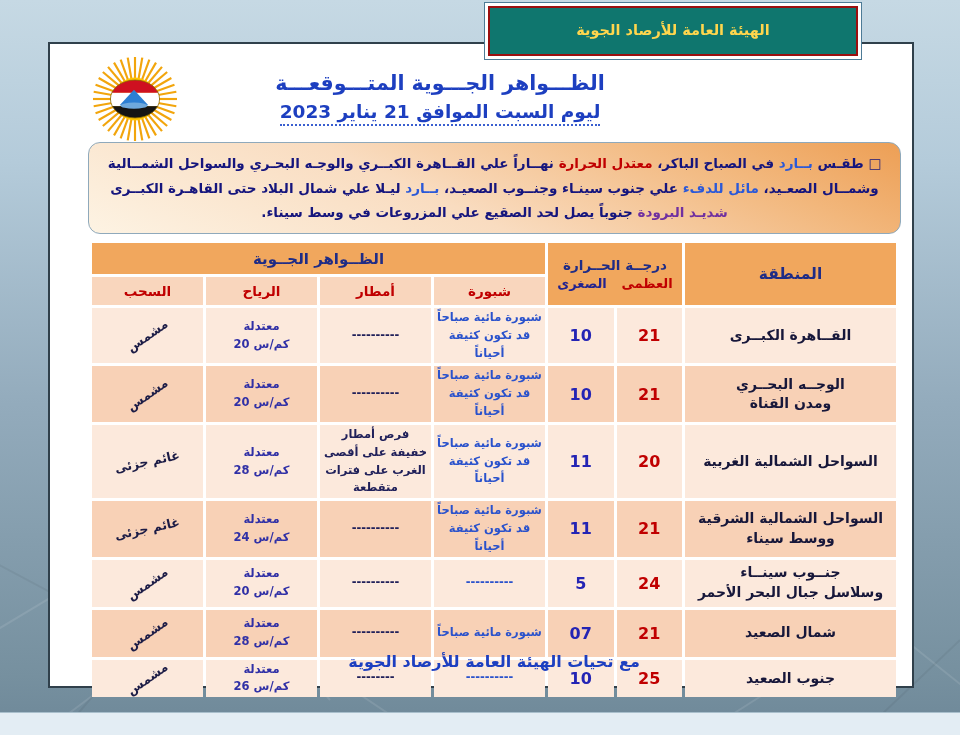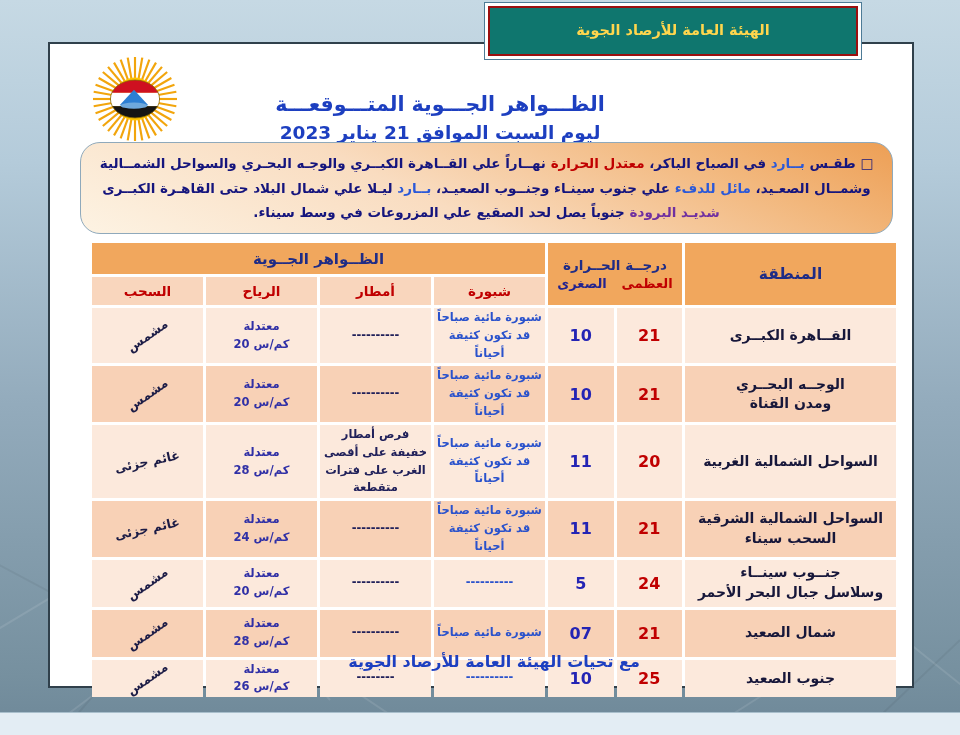--- a/index.html
+++ b/index.html
@@ -26,27 +26,27 @@
     height:100%;background:#0f766e;border:2px solid #9b0f0f;box-sizing:border-box;
     display:flex;flex-direction:column;align-items:center;justify-content:center;
     direction:rtl;
   }
   .authority-box .l1{color:#ffd64d;font-weight:bold;font-size:14.5px;line-height:1.45;}
   .authority-box .l2{color:#ffd64d;font-weight:bold;font-size:13.5px;line-height:1.3;}
   
   .logo{position:absolute;left:92px;top:56px;width:86px;height:86px;}
   
   .title-block{position:absolute;left:170px;top:70px;width:540px;text-align:center;direction:rtl;}
-  .title-block .t1{color:#1d3fc0;font-weight:bold;font-size:20.5px;line-height:1.3;margin-top:21px;}
+  .title-block .t1{color:#1d3fc0;font-weight:bold;font-size:20.5px;line-height:1.3;}
   .title-block .t2{display:inline-block;color:#1d3fc0;font-weight:bold;font-size:18.5px;
     margin-top:4px;border-bottom:2px dotted #3a5fd0;padding-bottom:2px;}
   
   .notice{
-    position:absolute;left:80px;top:142px;width:813px;height:92px;box-sizing:border-box;
-    border-radius:20px;border:1px solid #8fa9bb;
+    position:absolute;left:88px;top:142px;width:813px;height:92px;box-sizing:border-box;
+    border-radius:12px;border:1px solid #8fa9bb;
     background:linear-gradient(205deg,#ed9f55 0%,#f2b77c 22%,#f9dcc0 58%,#fdf3e3 100%);
     display:flex;align-items:center;padding:4px 12px;
   }
   .notice-text{width:100%;direction:rtl;text-align:center;font-weight:bold;
     font-size:13.5px;line-height:1.85;color:#15157d;}
   
   .table-wrap{position:absolute;left:89px;top:240px;width:810px;}
   table{width:100%;border-collapse:separate;border-spacing:3px;direction:rtl;table-layout:fixed;}
   th,td{text-align:center;vertical-align:middle;font-weight:bold;padding:1px 2px;box-sizing:border-box;}
   th.orange{background:#f1a75d;color:#1f2c86;}
@@ -216,21 +216,21 @@
           <td class="rain">فرص أمطار خفيفة على أقصى
 الغرب على فترات متقطعة</td>
           <td class="wind">
             <div>معتدلة</div>
             <div dir="ltr">28 كم/س</div>
           </td>
           <td class="clouds"><span class="tilt" style="transform: rotate(-12deg);">غائم جزئى</span></td>
         </tr>
         <tr class="dark" style="height: 47px;">
           <td class="region">السواحل الشمالية الشرقية
-السحب سيناء</td>
+ووسط سيناء</td>
           <td class="tmax">21</td>
           <td class="tmin">11</td>
           <td class="fog">شبورة مائية صباحاً
 قد تكون كثيفة أحياناً</td>
           <td class="rain">----------</td>
           <td class="wind">
             <div>معتدلة</div>
             <div dir="ltr">24 كم/س</div>
           </td>
           <td class="clouds"><span class="tilt" style="transform: rotate(-12deg);">غائم جزئى</span></td>

